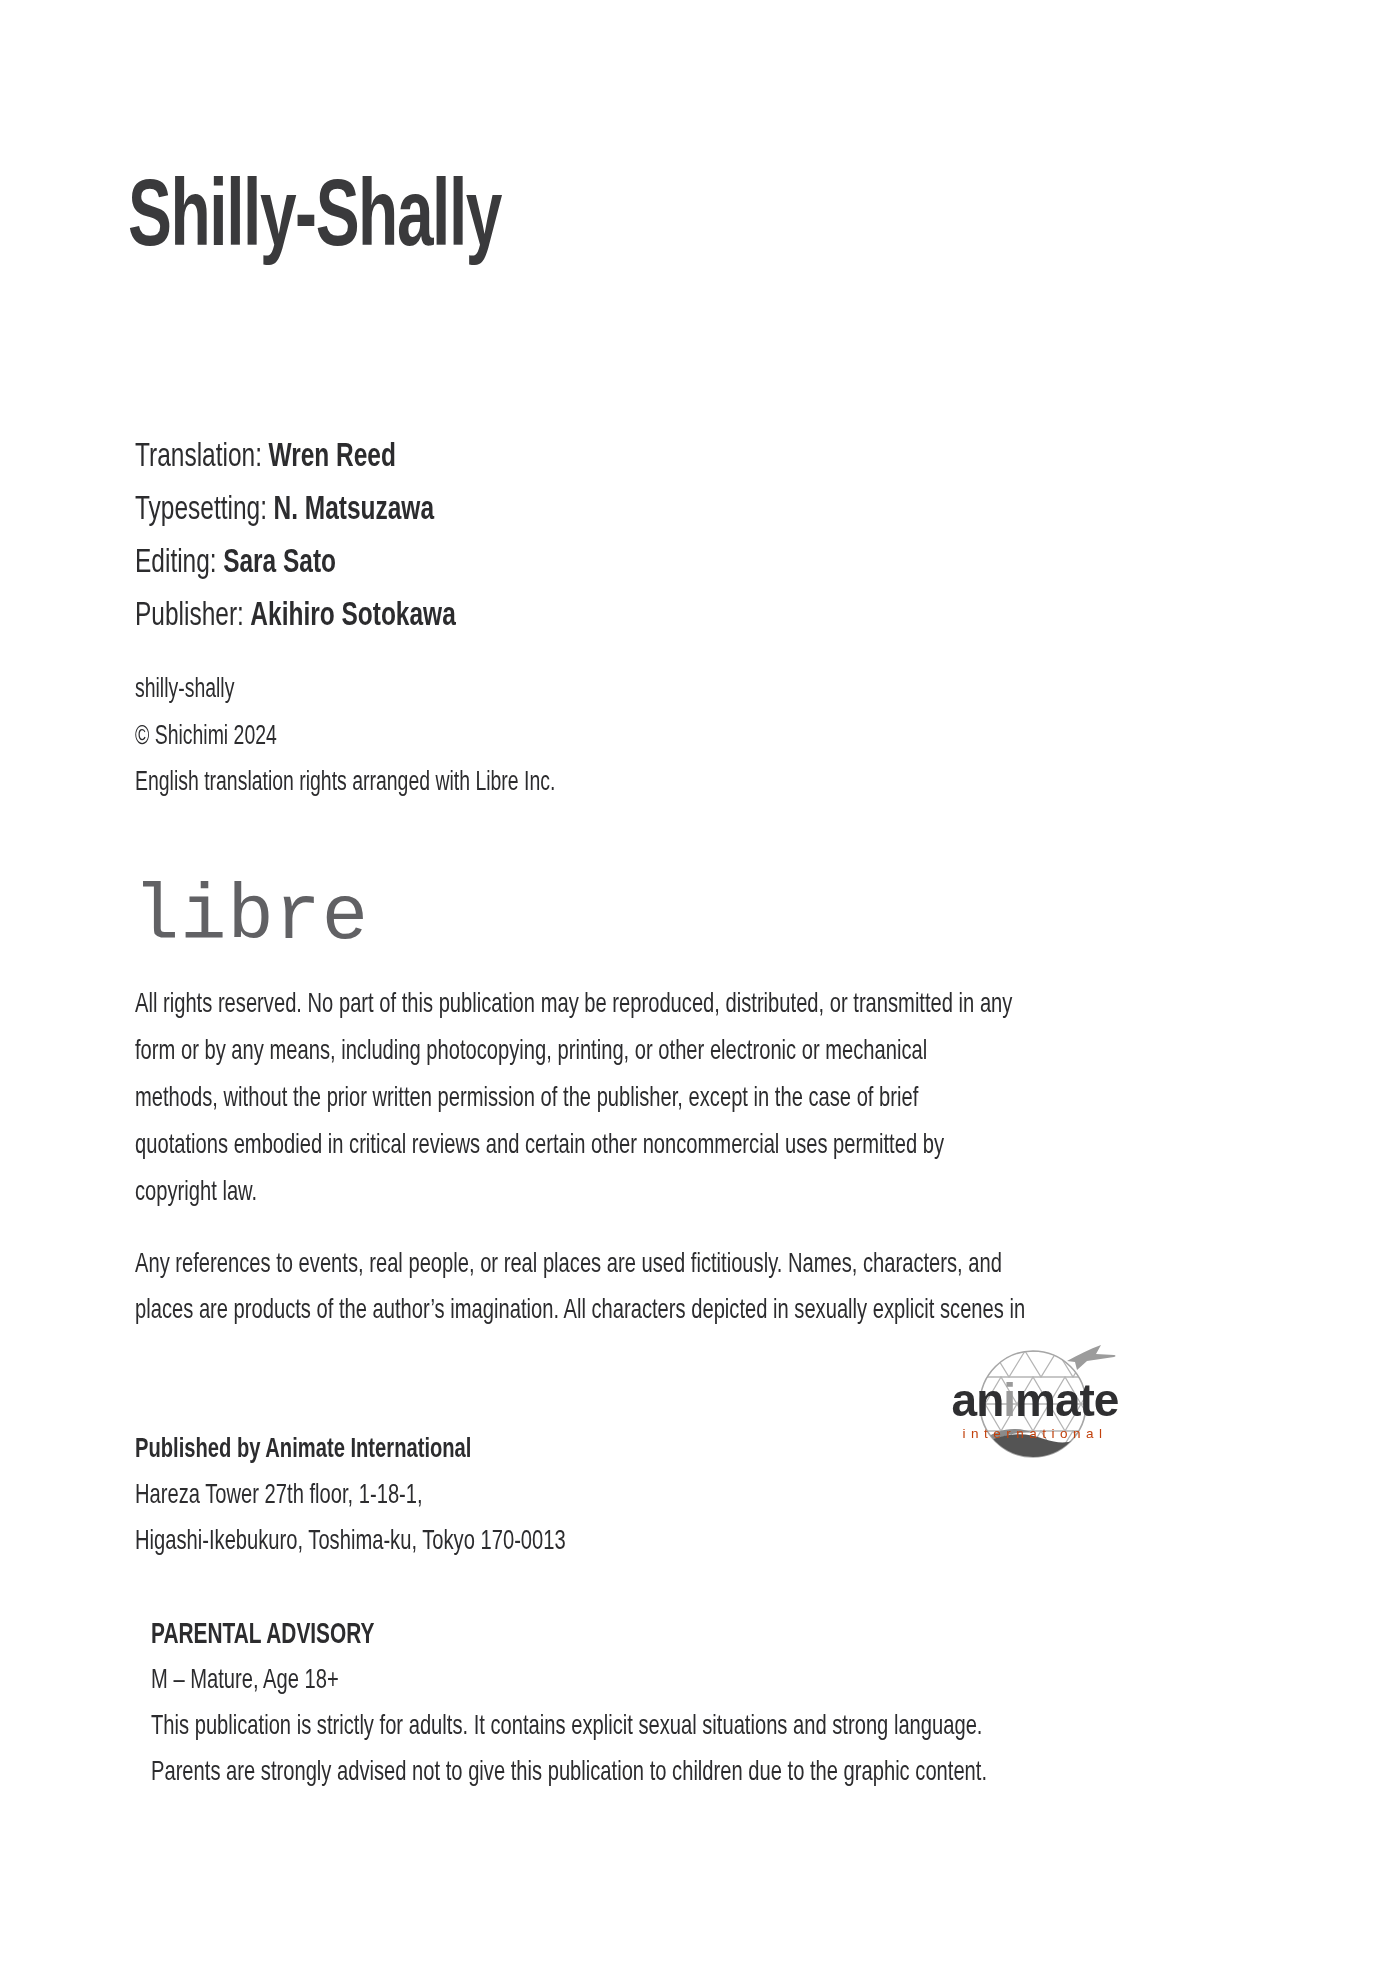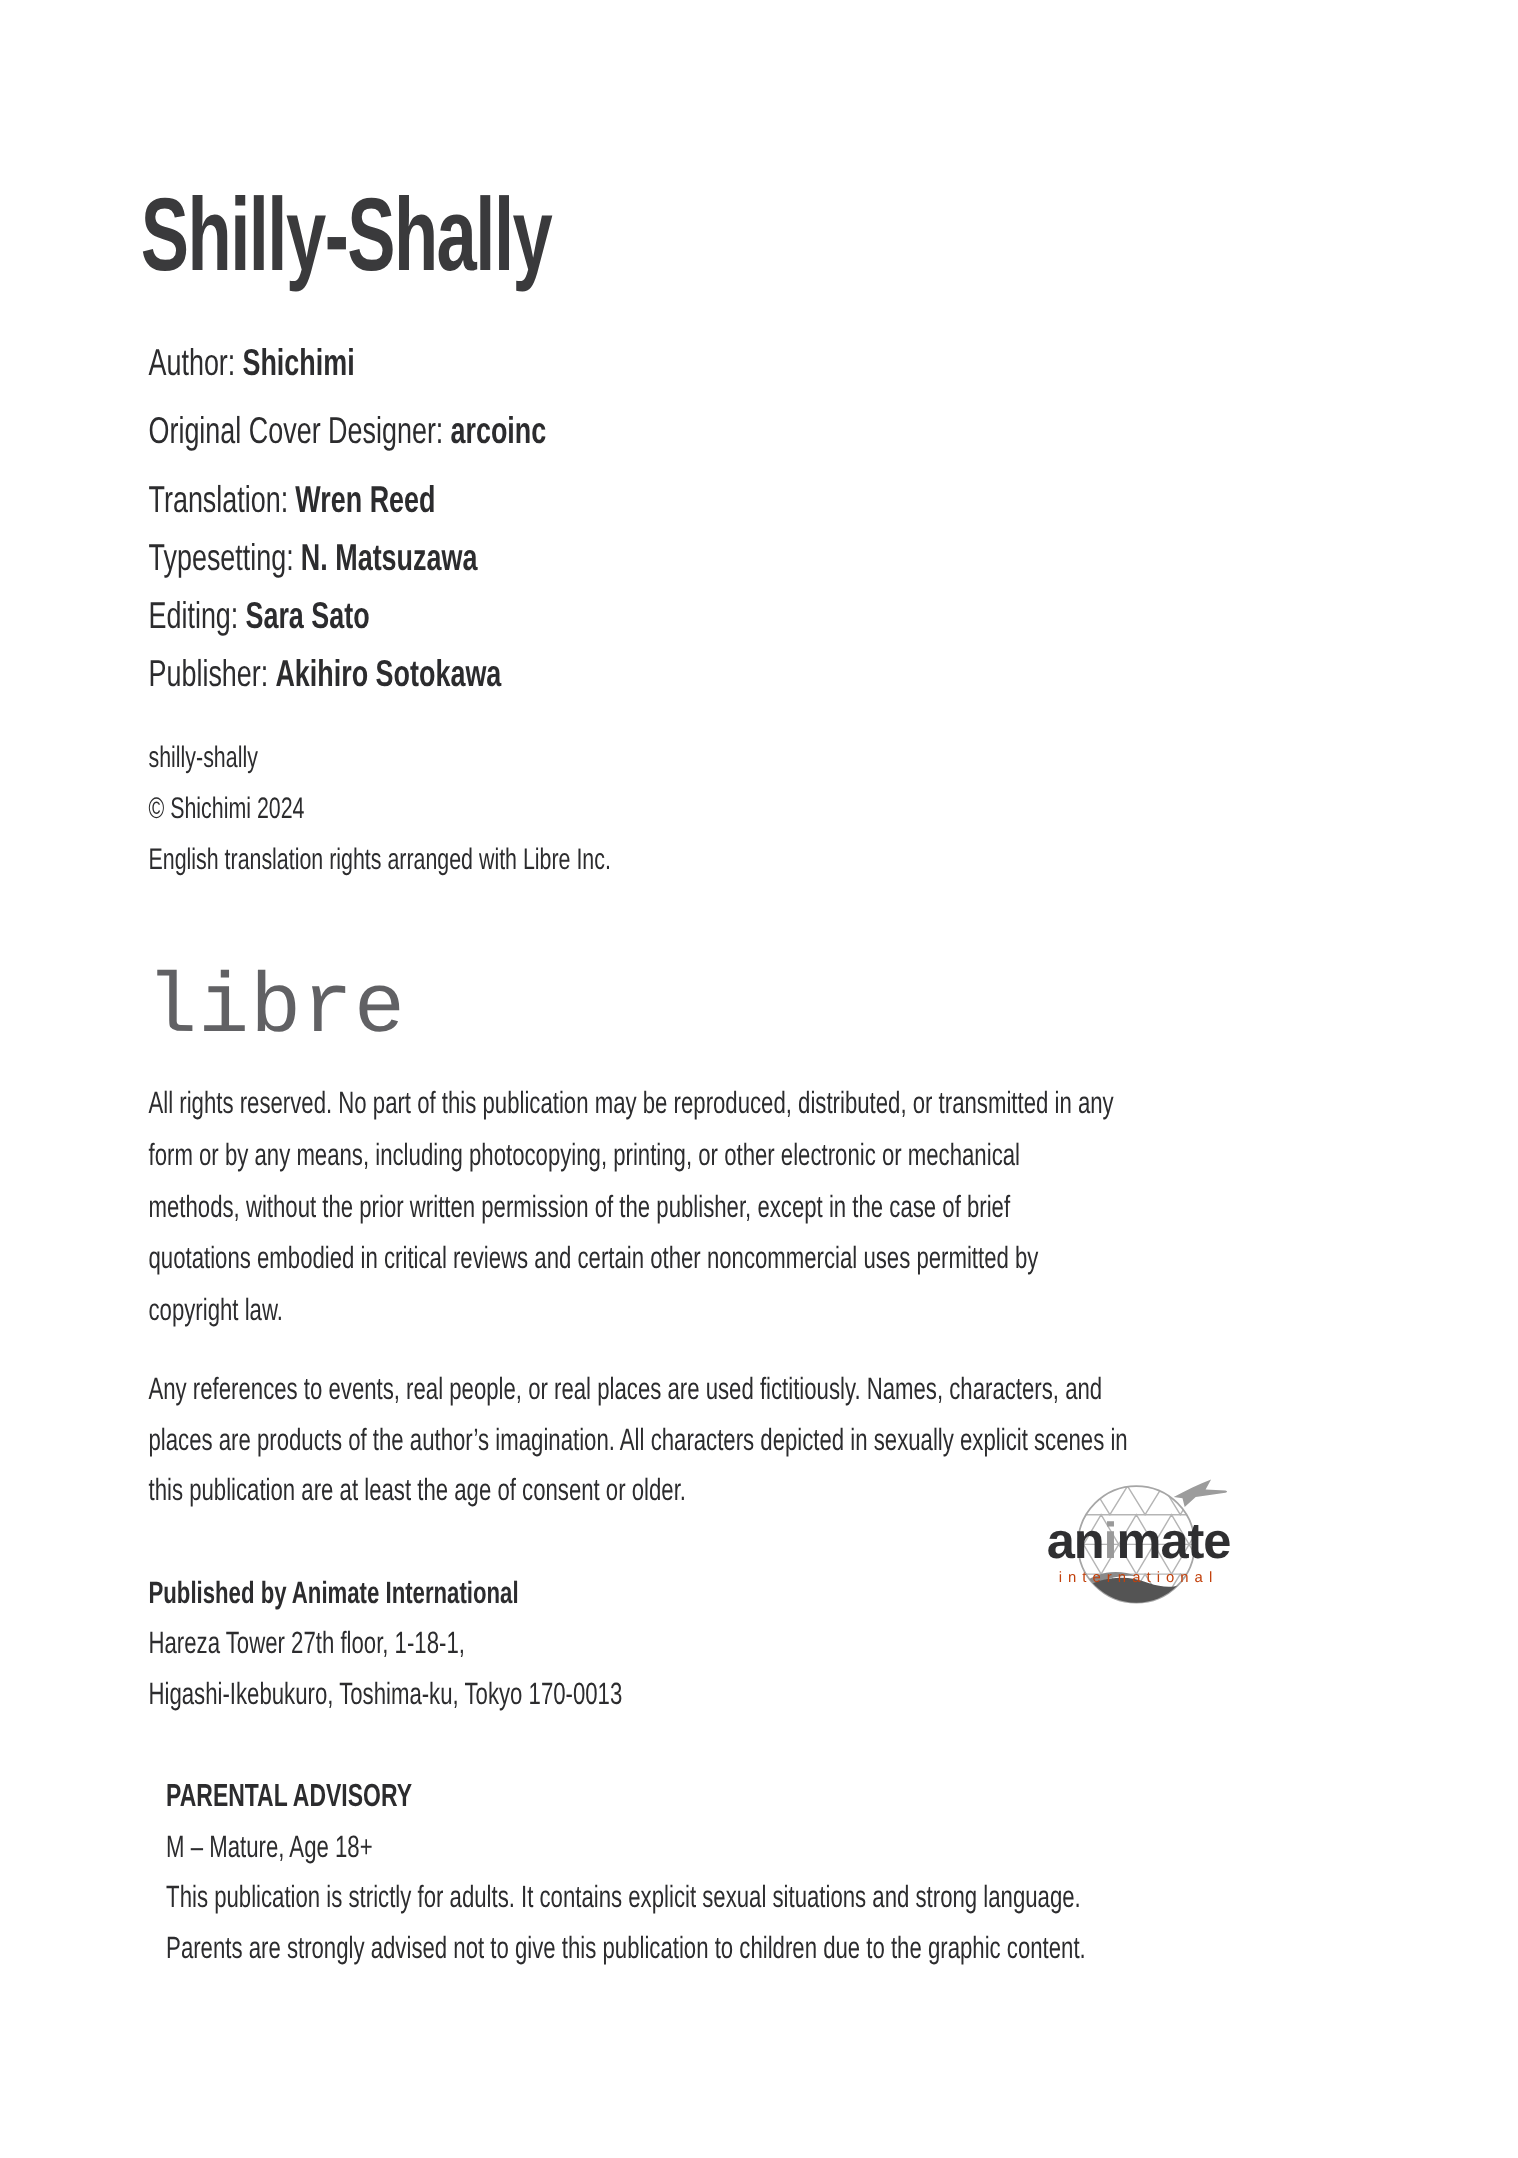--- a/index.html
+++ b/index.html
@@ -50,24 +50,20 @@
   .advisory { position:absolute; left:135px; top:1610px; font-size:28px; line-height:46px;margin-left:16px; }
   .advisory .heading { font-weight:bold; font-size:29px; }
 </style>
 </head>
 <body>
 
 <div class="page">
 
   <h1 class="title"><span class="cond-title">Shilly-Shally</span></h1>
 
-  <div class="credits-a">
-    <div class="line credit-line"><span class="cond"><span class="lbl">Author:</span><span class="val">Shichimi</span></span></div>
-    <div class="line credit-line"><span class="cond"><span class="lbl">Original Cover Designer:</span><span class="val">arcoinc</span></span></div>
-  </div>
 
   <div class="credits-b">
     <div class="line credit-line"><span class="cond"><span class="lbl">Translation:</span><span class="val">Wren Reed</span></span></div>
     <div class="line credit-line"><span class="cond"><span class="lbl">Typesetting:</span><span class="val">N. Matsuzawa</span></span></div>
     <div class="line credit-line"><span class="cond"><span class="lbl">Editing:</span><span class="val">Sara Sato</span></span></div>
     <div class="line credit-line"><span class="cond"><span class="lbl">Publisher:</span><span class="val">Akihiro Sotokawa</span></span></div>
   </div>
 
   <div class="colophon">
     <div class="line"><span class="cond">shilly-shally</span></div>
@@ -81,21 +77,20 @@
     <div class="line"><span class="cond">All rights reserved. No part of this publication may be reproduced, distributed, or transmitted in any</span></div>
     <div class="line"><span class="cond">form or by any means, including photocopying, printing, or other electronic or mechanical</span></div>
     <div class="line"><span class="cond">methods, without the prior written permission of the publisher, except in the case of brief</span></div>
     <div class="line"><span class="cond">quotations embodied in critical reviews and certain other noncommercial uses permitted by</span></div>
     <div class="line"><span class="cond">copyright law.</span></div>
   </div>
 
   <div class="fiction">
     <div class="line"><span class="cond">Any references to events, real people, or real places are used fictitiously. Names, characters, and</span></div>
     <div class="line"><span class="cond">places are products of the author’s imagination. All characters depicted in sexually explicit scenes in</span></div>
-    <div class="line"><span class="cond">this publication are at least the age of consent or older.</span></div>
   </div>
 
   <div class="pubblock">
     <div class="line heading"><span class="cond">Published by Animate International</span></div>
     <div class="line"><span class="cond">Hareza Tower 27th floor, 1-18-1,</span></div>
     <div class="line"><span class="cond">Higashi-Ikebukuro, Toshima-ku, Tokyo 170-0013</span></div>
   </div>
 
   <div class="animate-logo">
     <svg width="210" height="125" viewBox="0 0 210 125">

